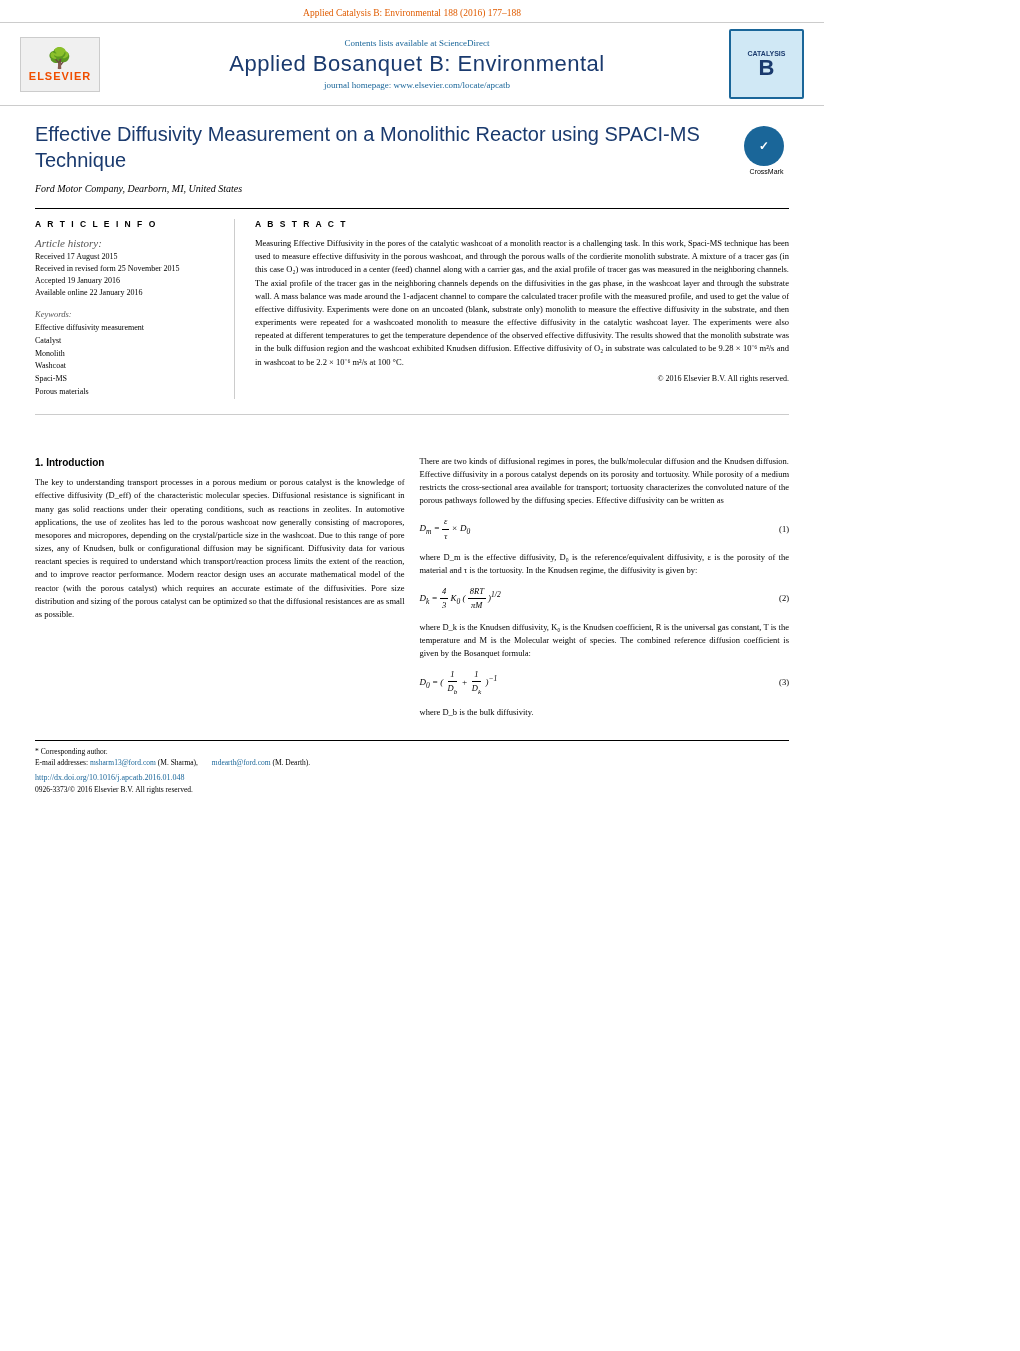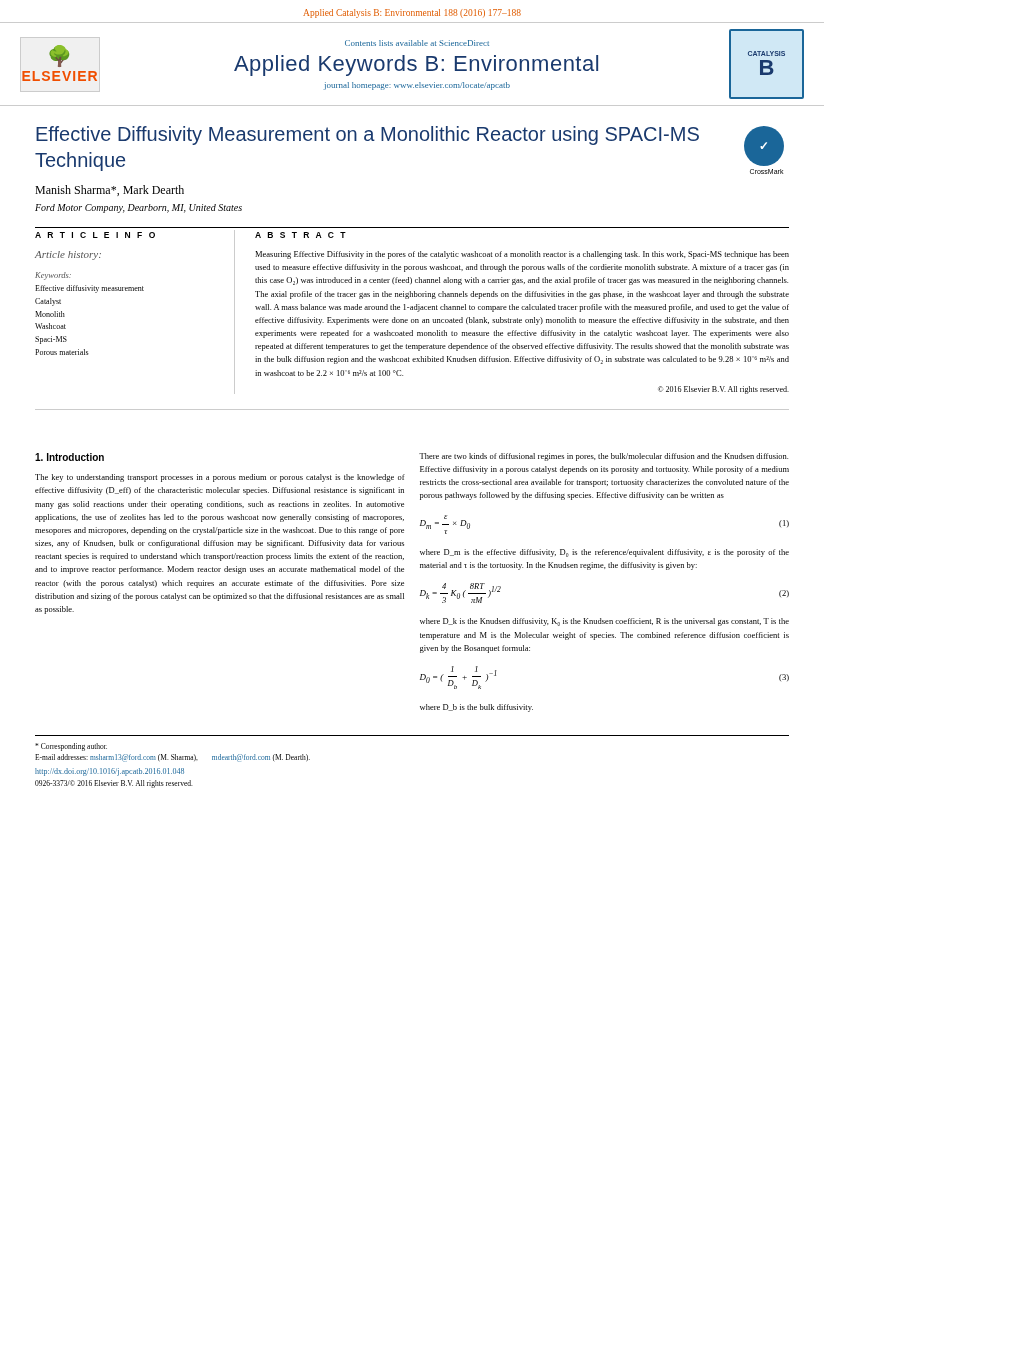--- a/index.html
+++ b/index.html
@@ -78,21 +78,21 @@
       background: #f0f0f0;
       border: 1px solid #ccc;
       display: flex;
       flex-direction: column;
       align-items: center;
       justify-content: center;
       font-size: 7px;
       color: #333;
     }
     .elsevier-logo .elsevier-text {
-      font-size: 14px;
+      font-size: 11px;
       font-weight: bold;
       color: #f04e00;
       font-family: Arial, sans-serif;
       letter-spacing: 1px;
     }
     .elsevier-logo .tree-icon {
       font-size: 20px;
       color: #6a8a3a;
     }
 
@@ -176,21 +176,21 @@
       color: white;
       font-size: 12px;
       font-weight: bold;
     }
 
     
     .two-col {
       display: flex;
       gap: 20px;
       border-top: 1px solid #000;
-      padding-top: 2px;
+      padding-top: 10px;
       margin-bottom: 15px;
     }
     .col-left {
       width: 200px;
       flex-shrink: 0;
       border-right: 1px solid #ccc;
       padding-right: 15px;
     }
     .col-right {
       flex: 1;
@@ -338,60 +338,63 @@
         <span class="tree-icon">🌳</span>
         <span class="elsevier-text">ELSEVIER</span>
       </div>
     </div>
 
     <div class="header-center">
       <div class="contents-line">
         <span>Contents lists available at</span>
         <span style="color:#1a6699; cursor:pointer;"> <span>ScienceDirect</span></span>
       </div>
-      <div class="journal-title">Applied Keywords B: Environmental</div>
+      <div class="journal-title">Applied Bosanquet B: Environmental</div>
       <div class="homepage-line">
         <span>journal homepage:</span>
         <span style="color:#1a6699; cursor:pointer;"> <span>www.elsevier.com/locate/apcatb</span></span>
       </div>
     </div>
 
     <div class="header-right-logo">
       <div class="catalysis-logo">
         <span class="cat-title">CATALYSIS</span>
         <span class="cat-b">B</span>
       </div>
     </div>
   </div>
 
   <div class="main-content">
 
     <div class="article-title-section">
       <div class="article-title-text">
         <h1>Effective Diffusivity Measurement on a Monolithic Reactor using SPACI-MS Technique</h1>
-        <div class="authors">
-          <span>Manish Sharma*, Mark Dearth</span>
-        </div>
         <div class="affiliation">Ford Motor Company, Dearborn, MI, United States</div>
       </div>
       <div class="crossmark-badge">
         <div class="crossmark-img">✓</div>
         <div style="font-size:7px; text-align:center; margin-top:2px; font-family:Arial;">CrossMark</div>
       </div>
     </div>
 
     <div class="two-col">
 
       <div class="col-left">
         <div class="section-heading">
           <span>A R T I C L E   I N F O</span>
         </div>
 
         <div class="article-info-group">
           <div class="info-label">Article history:</div>
+          <div class="info-dates">
+            <div>Received 17 August 2015</div>
+            <div>Received in revised form 25 November 2015</div>
+            <div>Accepted 19 January 2016</div>
+            <div>Available online 22 January 2016</div>
+          </div>
         </div>
 
         <div class="keywords-section">
           <div class="kw-label">Keywords:</div>
           <div class="kw-item">Effective diffusivity measurement</div>
           <div class="kw-item">Catalyst</div>
           <div class="kw-item">Monolith</div>
           <div class="kw-item">Washcoat</div>
           <div class="kw-item">Spaci-MS</div>
           <div class="kw-item">Porous materials</div>

